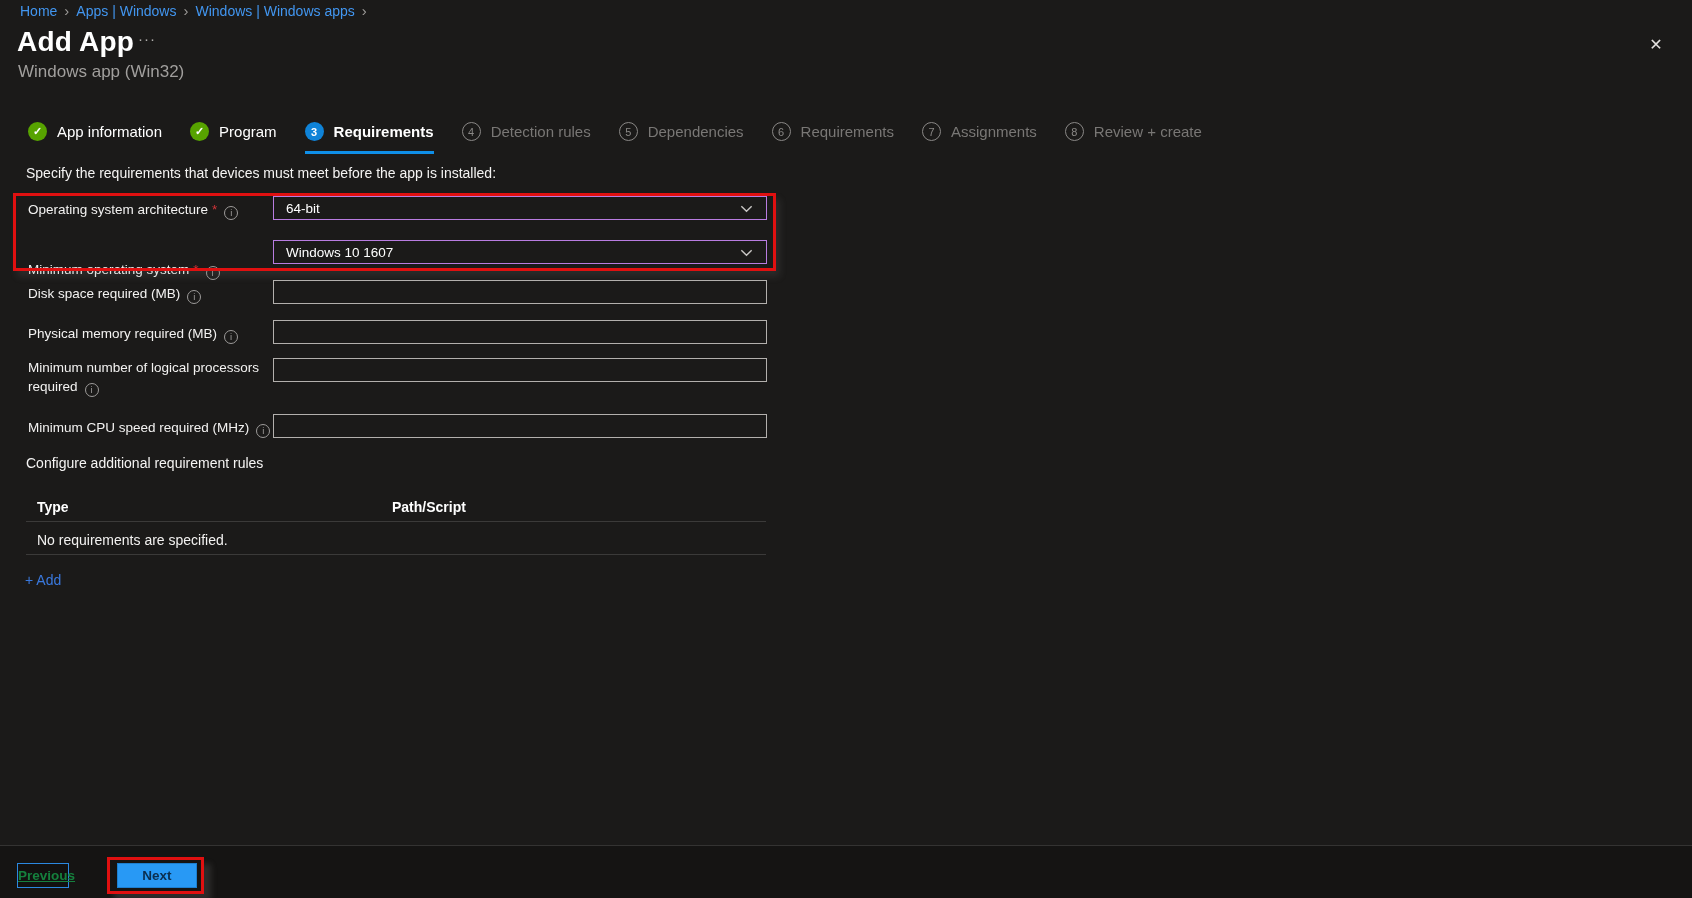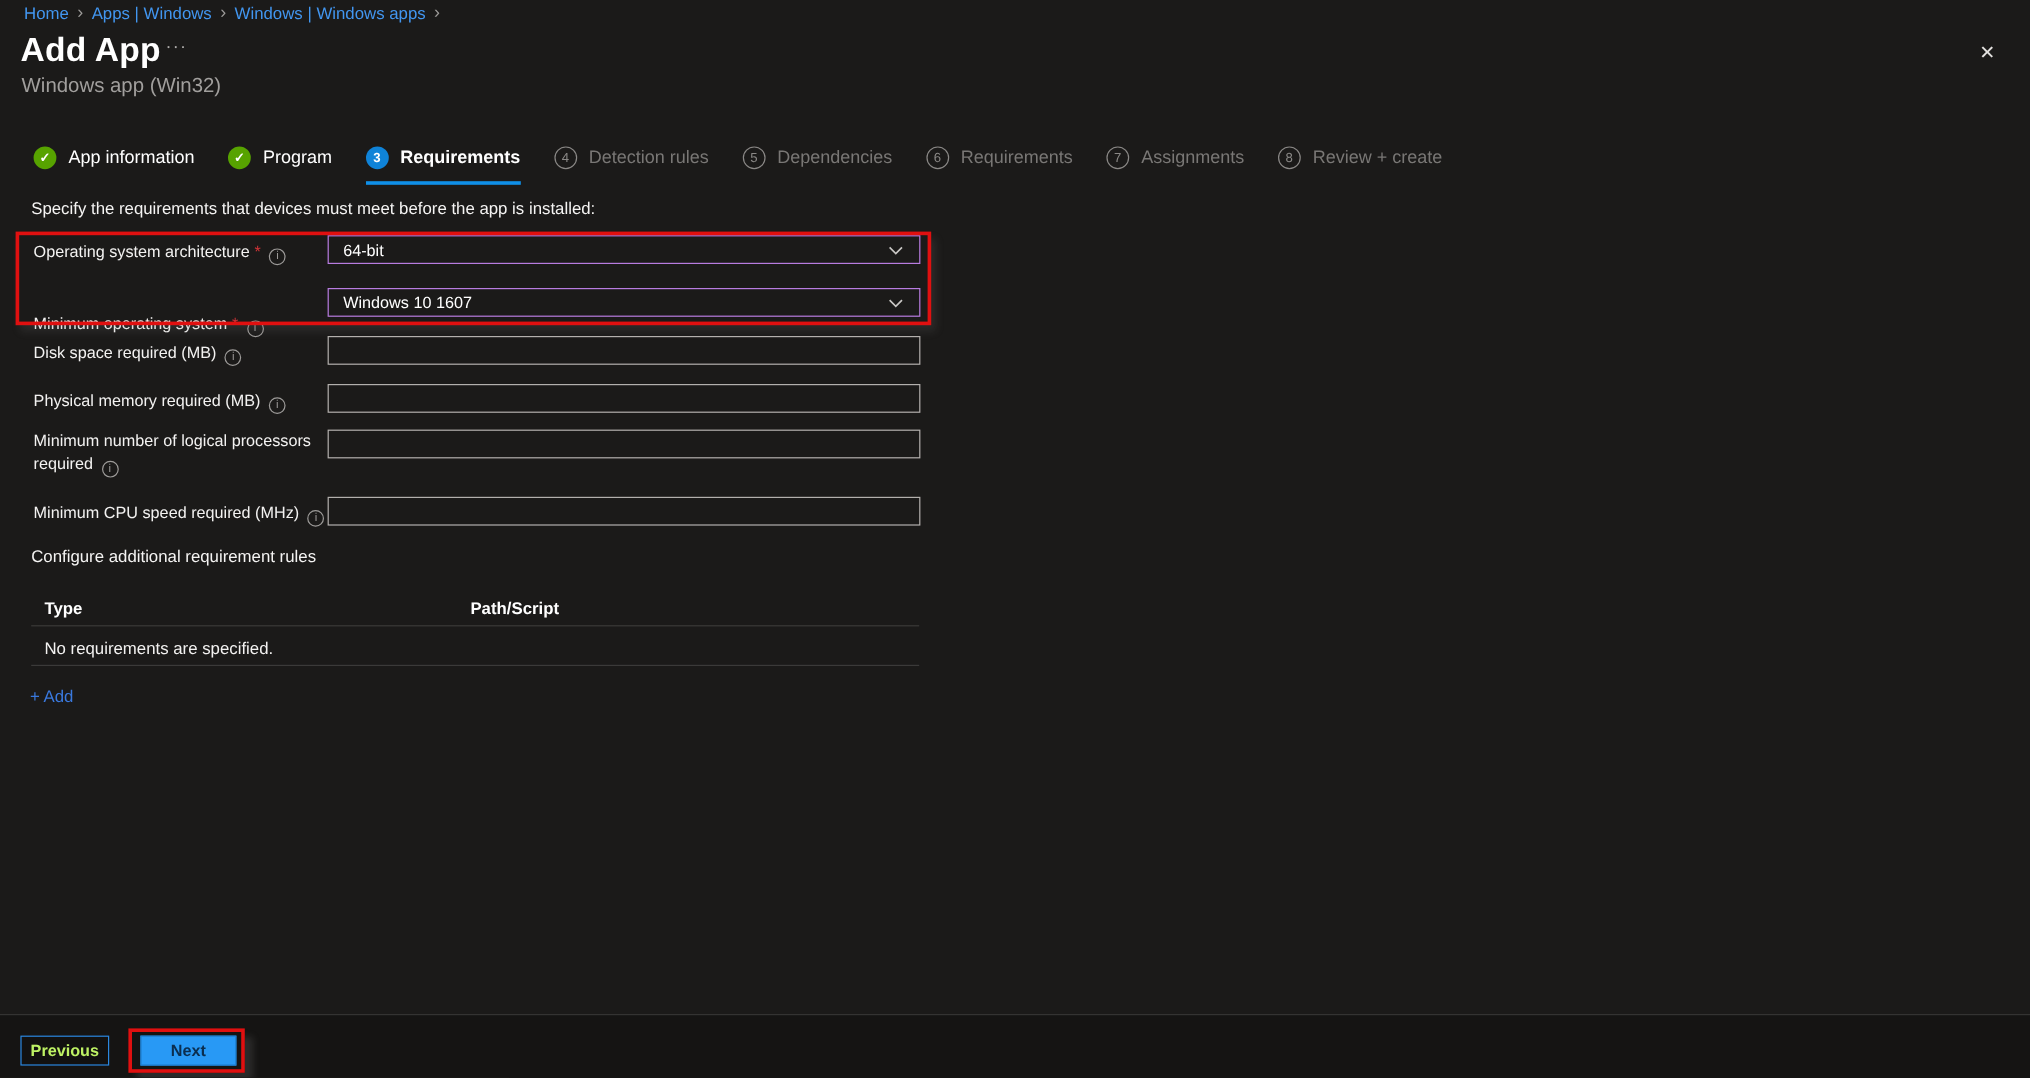--- a/index.html
+++ b/index.html
@@ -60,21 +60,21 @@
   .tbl-head { top:499px; font-size:14px; font-weight:bold; color:#ffffff; }
   .divider { left:26px; width:740px; height:1px; background:#3b3a39; }
   .empty-msg { left:37px; top:532px; font-size:14px; color:#f3f2f1; }
   .add-link { left:25px; top:572px; font-size:14px; color:#3a79de; cursor:pointer; background:none; border:none;
               font-family:"Liberation Sans",sans-serif; }
 
   
   .footer-strip { left:0; top:846px; width:1692px; height:52px; background:#151413; }
   .footer-divider { left:0; top:845px; width:1692px; height:1px; background:#343332; }
   .btn { height:25px; font-size:13.5px; font-weight:bold; cursor:pointer; font-family:"Liberation Sans",sans-serif; }
-  .btn-previous { left:17px; top:863px; width:74px; background:#121110; border:1px solid #2b88e0; color:#bef264; }
+  .btn-previous { left:17px; top:863px; width:52px; background:#121110; border:1px solid #2b88e0; color:#15803d;text-decoration:underline; }
   .btn-next { left:117px; top:863px; width:80px; background:#2899f5; border:1px solid #1d7fd0; color:#0b2e4f; }
 
   
   .red-box { border:3px solid #e01010; pointer-events:none; }
   .red-box-1 { left:13px; top:193px; width:763px; height:78px; box-shadow:4px 6px 7px rgba(130,130,130,0.16); }
   .red-box-2 { left:107px; top:857px; width:97px; height:37px; box-shadow:7px 7px 6px rgba(130,130,130,0.22); }
 
   .chev { flex:0 0 auto; }
 </style>
 </head>

